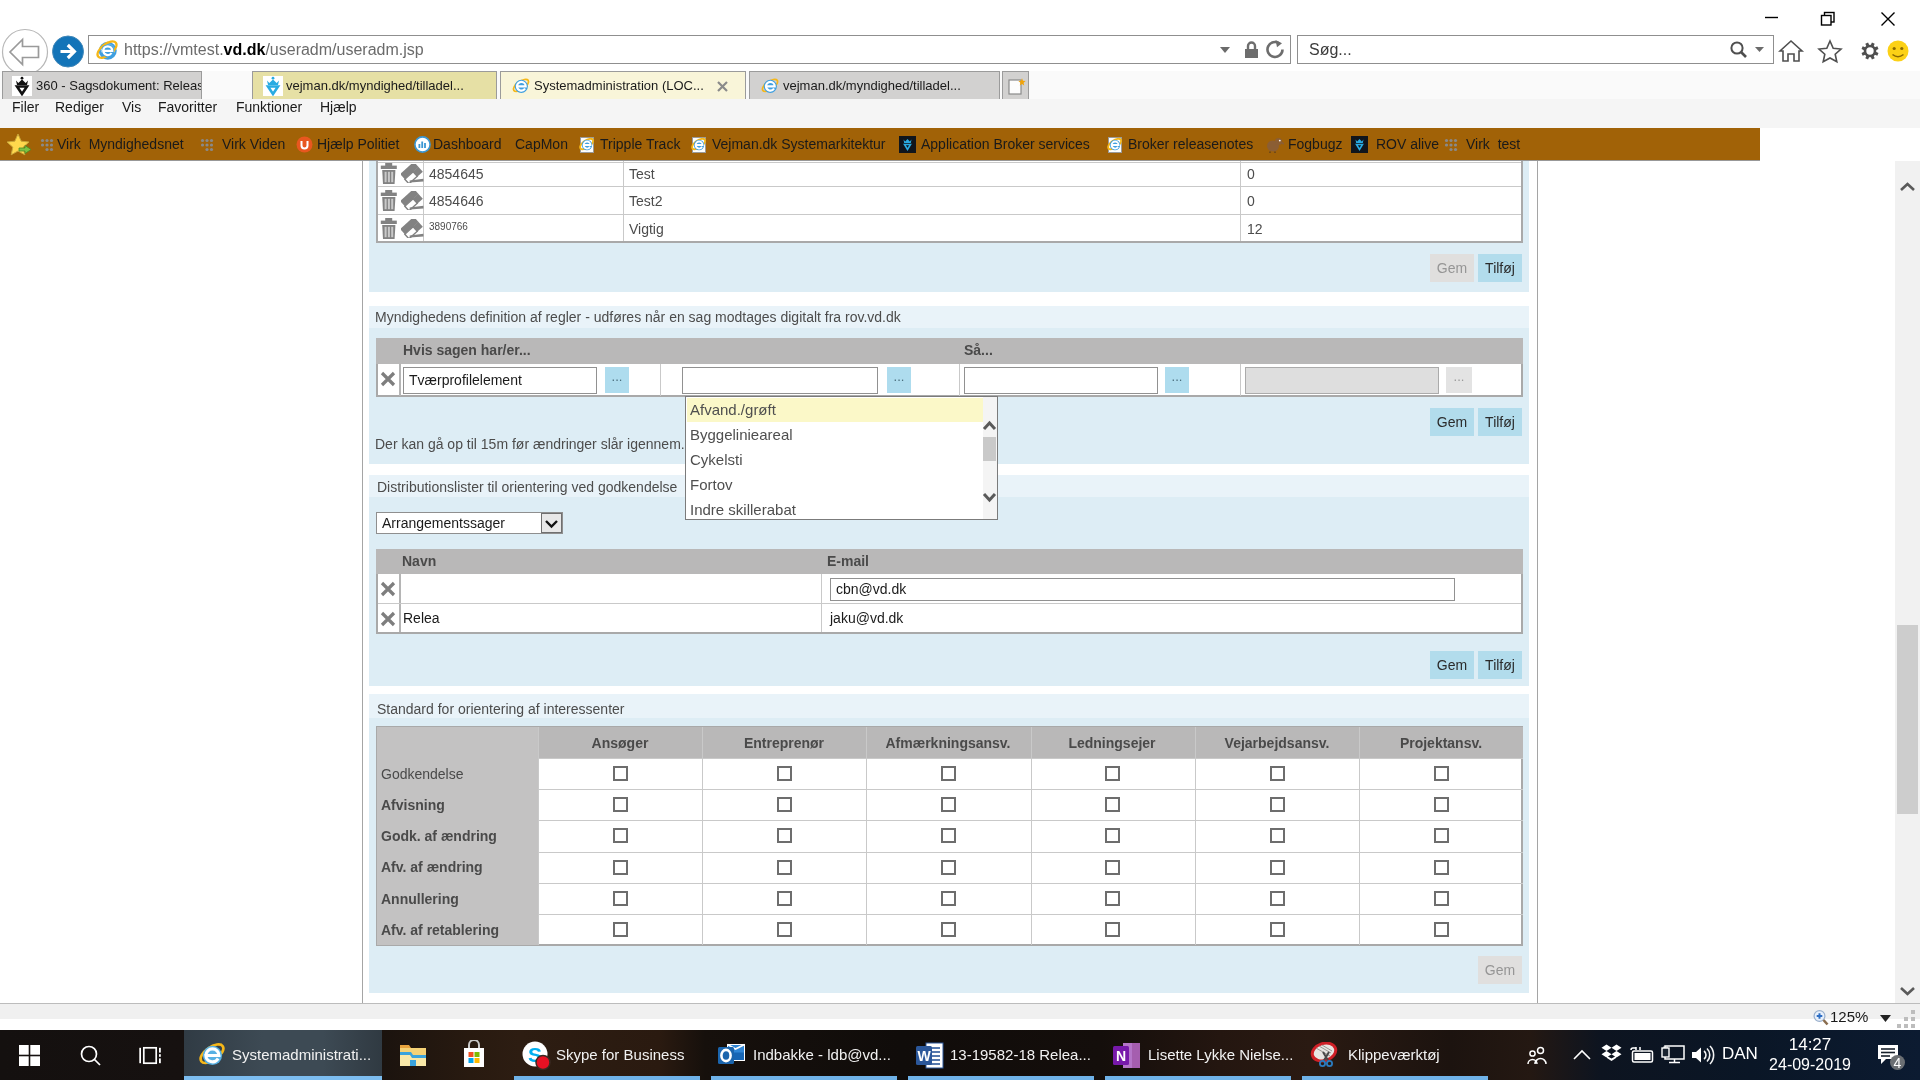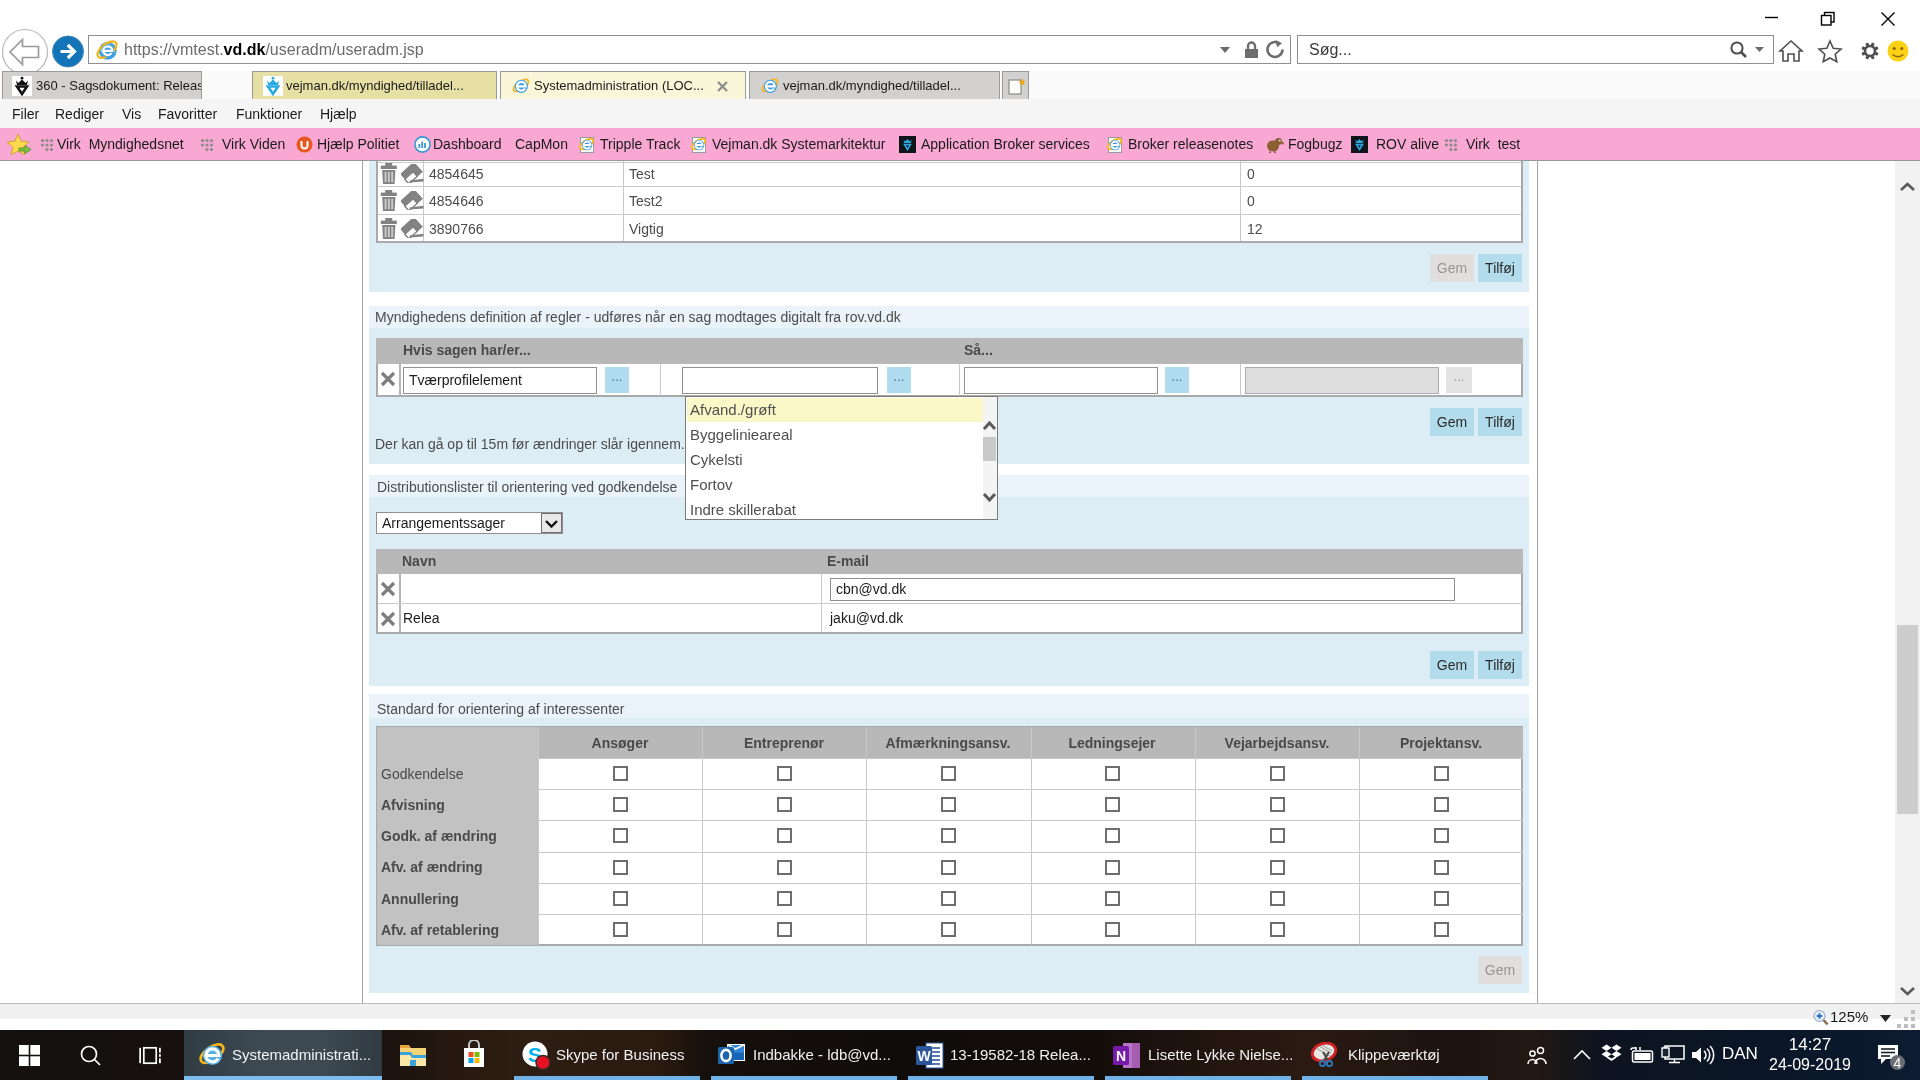--- a/index.html
+++ b/index.html
@@ -6,24 +6,24 @@
 html,body { width:1920px; height:1080px; overflow:hidden; background:#fff;
   font-family:"Liberation Sans", sans-serif; }
 .abs { position:absolute; }
 #screen { position:relative; width:1920px; height:1080px; background:#fff; }
 
 
 #titlebar { position:absolute; left:0; top:0; width:1920px; height:35px; background:#fff; }
 #addrrow { position:absolute; left:0; top:35px; width:1920px; height:36px; background:#fff; }
 #tabrow { position:absolute; left:0; top:71px; width:1920px; height:28px; background:#fafafa; }
 #menurow { position:absolute; left:0; top:99px; width:1920px; height:29px; background:#f5f5f5; }
-#favrow { position:absolute; left:0; top:128px; width:1920px; height:33px; background:#f9a8d4; border-bottom:1px solid #989898; }
+#favrow { position:absolute; left:0; top:128px; width:1760px; height:33px; background:#a16207; border-bottom:1px solid #989898; }
 .tab { position:absolute; top:0; height:28px; border:1px solid #9b9b9b; border-bottom:none; font-size:13px; color:#1a1a1a; white-space:nowrap; overflow:hidden; }
 .tab .ttxt { position:absolute; left:33px; top:6px; }
-.menuitem { position:absolute; top:7px; font-size:14px; color:#1a1a1a; }
+.menuitem { position:absolute; top:0; font-size:14px; color:#1a1a1a; }
 .favitem { position:absolute; top:8px; font-size:14px; color:#1a1a1a; white-space:nowrap; }
 
 
 #content { position:absolute; left:0; top:161px; width:1920px; height:842px; background:#fff; overflow:hidden; }
 .vline { position:absolute; top:0; width:1px; height:842px; background:#a5a5a5; }
 .bluebtn,.graybtn { position:absolute; width:44px; height:28px; font-size:14px; text-align:center; line-height:28px; }
 .bluebtn { background:#b2dcec; color:#2b2b2b; }
 .graybtn { background:#e0dfde; color:#959595; }
 .inp { position:absolute; background:#fff; border:1px solid #919191; }
 .dots { position:absolute; width:24px; height:26px; background:#aedcee; color:#4b6e7c; text-align:center; line-height:20px; font-size:13px; }
@@ -267,21 +267,21 @@
     <div class="abs" style="left:378px;top:53px;width:1143px;height:1px;background:#c9c9c9"></div>
     <div class="abs" style="left:423px;top:0px;width:1px;height:80px;background:#c9c9c9"></div>
     <div class="abs" style="left:623px;top:0px;width:1px;height:80px;background:#c9c9c9"></div>
     <div class="abs" style="left:1240px;top:0px;width:1px;height:80px;background:#c9c9c9"></div>
     <div class="gtxt abs" style="left:429px;top:5px;font-size:14px">4854645</div>
     <div class="gtxt abs" style="left:629px;top:5px;font-size:14px">Test</div>
     <div class="gtxt abs" style="left:1247px;top:5px;font-size:14px">0</div>
     <div class="gtxt abs" style="left:429px;top:32px;font-size:14px">4854646</div>
     <div class="gtxt abs" style="left:629px;top:32px;font-size:14px">Test2</div>
     <div class="gtxt abs" style="left:1247px;top:32px;font-size:14px">0</div>
-    <div class="gtxt abs" style="left:429px;top:60px;font-size:14px">3890766</div>
+    <div class="gtxt abs" style="left:429px;top:60px;font-size:10px">3890766</div>
     <div class="gtxt abs" style="left:629px;top:60px;font-size:14px">Vigtig</div>
     <div class="gtxt abs" style="left:1247px;top:60px;font-size:14px">12</div>
 
     <svg class="abs" style="left:380px;top:1.5px" width="18" height="21" viewBox="0 0 18 21">
 <rect x="5.2" y="0" width="7" height="3" fill="#828282"></rect>
 <rect x="0.8" y="2.6" width="16" height="3.4" fill="#828282"></rect>
 <path d="M2.2 7 L15.4 7 L14.6 21 L3 21 Z" fill="#828282"></path>
 <g fill="#c9c9c9">
           <rect x="4.6" y="8.8" width="2" height="10.4"></rect>
           <rect x="7.9" y="8.8" width="2" height="10.4"></rect>

